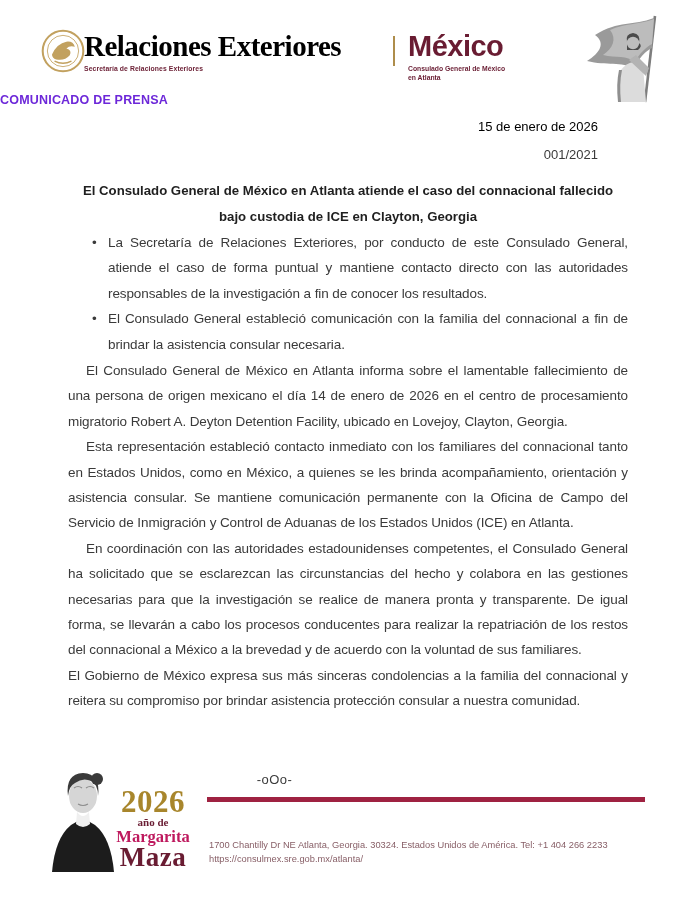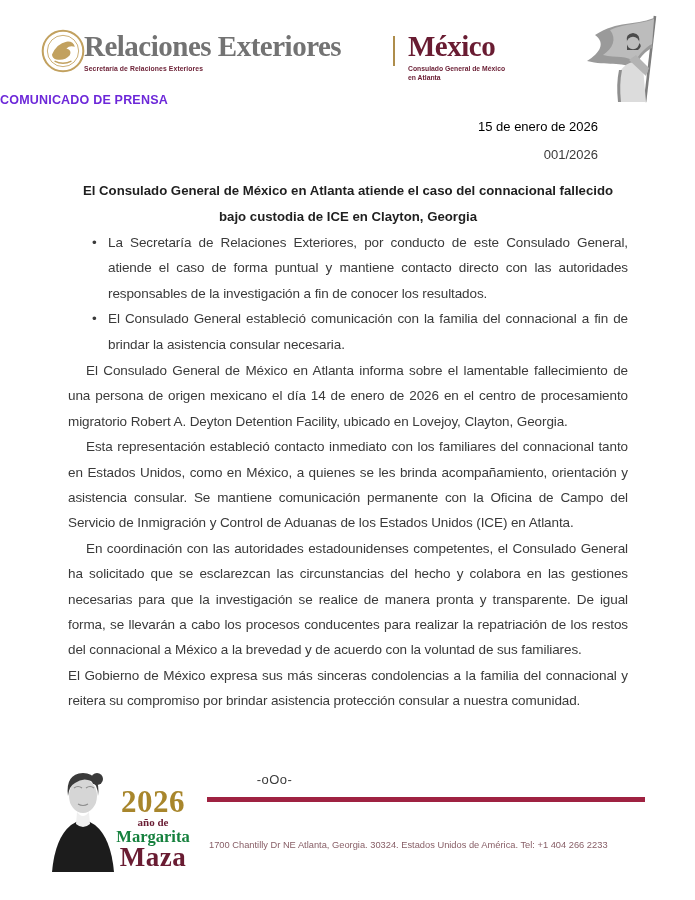--- a/index.html
+++ b/index.html
@@ -9,31 +9,31 @@
   .page{
     position:relative; width:695px; height:900px; background:#ffffff;
     overflow:hidden; color:#3a3a3a;
   }
 
   
   .hdr-seal{ position:absolute; left:41px; top:29px; width:44px; height:44px; }
   .hdr-brand{ position:absolute; left:84px; top:30px; }
   .hdr-brand .wordmark{
     font-family:"Liberation Serif", serif; font-weight:bold;
-    font-size:29px; color:#737373; letter-spacing:-0.5px; line-height:32px;
+    font-size:29px; color:#000000; letter-spacing:-0.5px; line-height:32px;
   }
   .hdr-brand .sub{
     font-size:6.8px; font-weight:bold; color:#691C32; margin-top:3px; letter-spacing:0.1px;
   }
   .hdr-divider{
     position:absolute; left:393px; top:36px; width:2px; height:30px; background:#AE8D4B;
   }
   .hdr-mexico{ position:absolute; left:408px; top:30px; }
   .hdr-mexico .wordmark{
-    font-family:Liberation Serif, serif; font-weight:bold;
+    font-family:Liberation Sans, sans-serif; font-weight:bold;
     font-size:29px; color:#691C32; letter-spacing:-0.5px; line-height:32px;
   }
   .hdr-mexico .sub{
     font-size:6.8px; font-weight:bold; color:#691C32; margin-top:3px; line-height:8.5px;
   }
   .hdr-flagart{ position:absolute; left:575px; top:10px; width:108px; height:94px; }
 
   
   .kicker{
     position:absolute; left:0; top:93px; width:695px; text-align:left;
@@ -78,21 +78,21 @@
   .ft-badge .y{
     font-family:"Liberation Serif", serif; font-weight:bold; font-size:31px;
     line-height:28px; color:#A8862C; letter-spacing:0.5px;
   }
   .ft-badge .l1{
     font-family:"Liberation Serif", serif; font-weight:bold; font-size:11px;
     line-height:12px; color:#691C32;
   }
   .ft-badge .l2{
     font-family:"Liberation Serif", serif; font-weight:bold; font-size:16.5px;
-    line-height:17px; color:#15803d;
+    line-height:17px; color:#be185d;
   }
   .ft-badge .l3{
     font-family:"Liberation Serif", serif; font-weight:bold; font-size:27px;
     line-height:25px; color:#691C32; letter-spacing:0.5px;
   }
   .ft-line{
     position:absolute; left:207px; top:797px; width:438px; height:5px; background:#9F2241;
   }
   .ft-address{
     position:absolute; left:209px; top:839px; width:440px;
@@ -137,21 +137,21 @@
       <circle cx="58" cy="33" r="6.2" fill="#bdbdbd"></circle>
       <path d="M46 60 Q57 46 68 57 L71 92 L43 92 Z" fill="#dcdcdc"></path>
       <path d="M54 50 L61 45 L74 58 L71 66 Z" fill="#b3b3b3"></path>
       <path d="M47 60 Q44 74 46 92 L43 92 Q41 74 44 60 Z" fill="#8f8f8f"></path>
     </svg>
   </div>
 
   <div class="kicker">COMUNICADO DE PRENSA</div>
 
   <div class="meta-date">15 de enero de 2026</div>
-  <div class="meta-number">001/2026</div>
+  <div class="meta-number">001/2021</div>
 
   <div class="doc-title">El Consulado General de México en Atlanta atiende el caso del connacional fallecido bajo custodia de ICE en Clayton, Georgia</div>
 
   <ul class="bullets">
     <li>La Secretaría de Relaciones Exteriores, por conducto de este Consulado General, atiende el caso de forma puntual y mantiene contacto directo con las autoridades responsables de la investigación a fin de conocer los resultados.</li>
     <li>El Consulado General estableció comunicación con la familia del connacional a fin de brindar la asistencia consular necesaria.</li>
   </ul>
 
   <div class="paragraphs">
     <p class="indent">El Consulado General de México en Atlanta informa sobre el lamentable fallecimiento de una persona de origen mexicano el día 14 de enero de 2026 en el centro de procesamiento migratorio Robert A. Deyton Detention Facility, ubicado en Lovejoy, Clayton, Georgia.</p>
@@ -178,15 +178,16 @@
     <div class="y">2026</div>
     <div class="l1">año de</div>
     <div class="l2">Margarita</div>
     <div class="l3">Maza</div>
   </div>
 
   <div class="ft-line"></div>
 
   <div class="ft-address">
     <div>1700 Chantilly Dr NE Atlanta, Georgia. 30324. Estados Unidos de América. Tel: +1 404 266 2233</div>
+    <div>https://consulmex.sre.gob.mx/atlanta/</div>
   </div>
 
 </div>
 
 </body></html>

